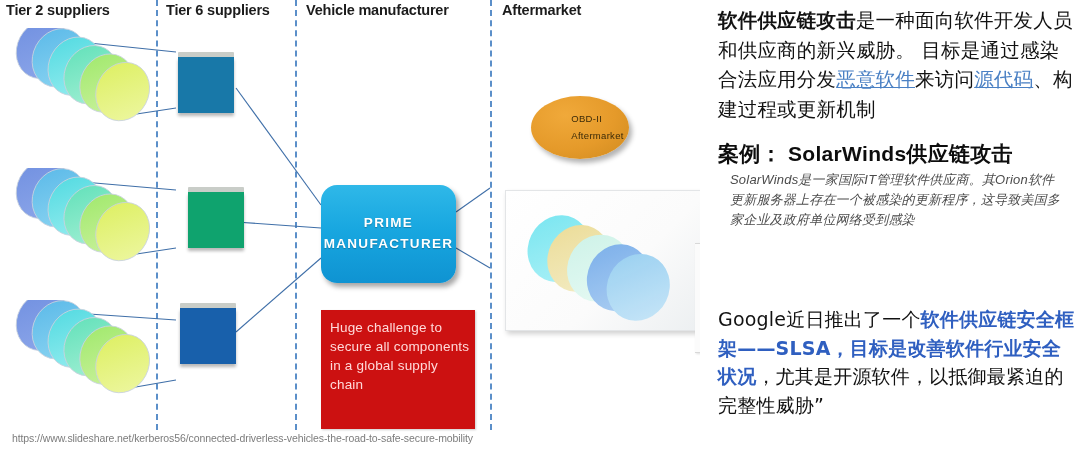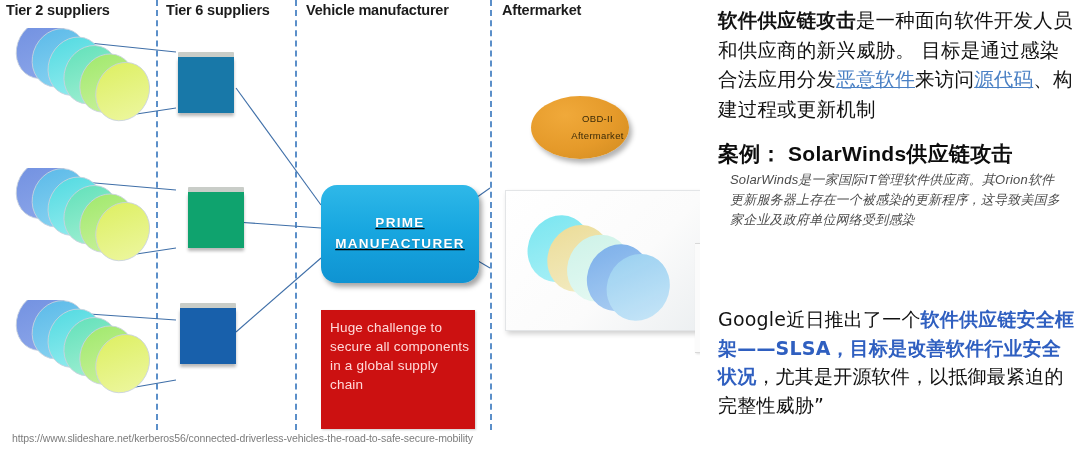--- a/index.html
+++ b/index.html
@@ -59,25 +59,25 @@
     content:"";
     position:absolute;left:0;right:0;top:-5px;height:5px;
     background:#c9cdc8;
     border-radius:1px 1px 0 0;
   }
 
   
   #prime{
     position:absolute;
     left:321px; top:185px;
-    width:158px; height:98px;
+    width:135px; height:98px;
     border-radius:16px;
     background:linear-gradient(180deg,#2fb8e8 0%,#18a7e0 45%,#0f93d2 100%);
     box-shadow:3px 4px 5px rgba(0,0,0,.35);
-    display:flex;align-items:center;justify-content:center;text-decoration:underline;
+    display:flex;align-items:center;justify-content:center;
   }
   #prime .ptxt{
     color:#ffffff;
     font-size:13.5px;
     font-weight:bold;
     letter-spacing:1.3px;
     text-align:center;
     line-height:1.55;
     text-shadow:0 1px 1px rgba(0,0,0,.25);
   }
@@ -106,21 +106,20 @@
     left:531px; top:96px;
     width:98px; height:63px;
     border-radius:50%;
     background:radial-gradient(ellipse at 35% 30%,#f0a93a 0%,#e59a2a 55%,#cf8a1f 100%);
     box-shadow:3px 4px 5px rgba(0,0,0,.3);
     display:flex;align-items:center;justify-content:center;
   }
   #obd .otxt{
     color:#3a2a08;
     font-size:9.5px;
-    text-align:center;
     line-height:1.7;
     letter-spacing:.3px;
     margin-left:35px;
   }
 
   
   #thirdparty{
     position:absolute;
     left:505px; top:190px;
     width:196px; height:139px;

